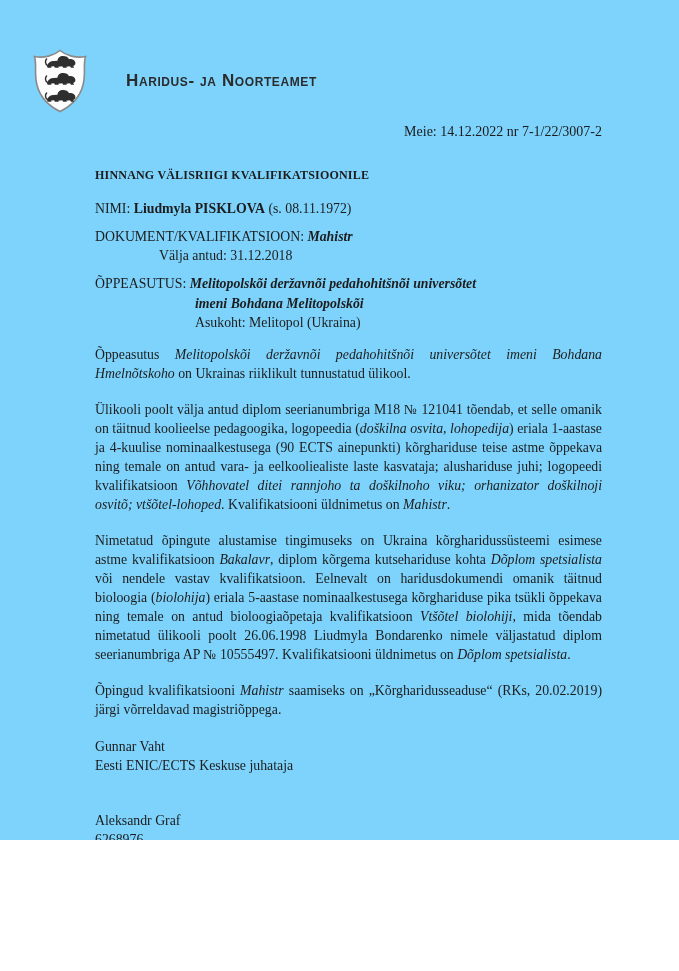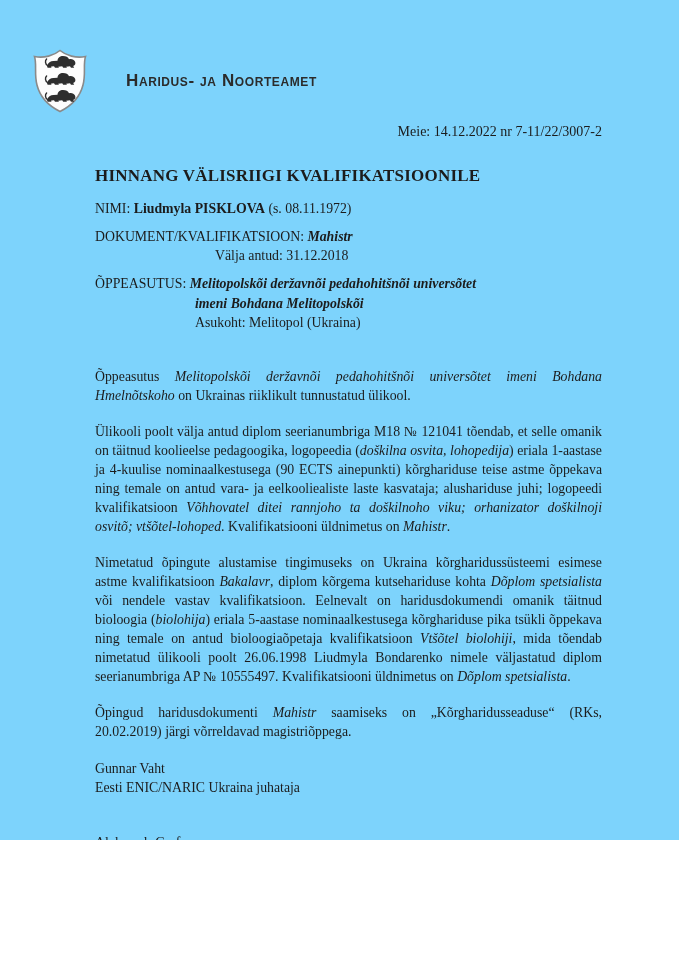--- a/index.html
+++ b/index.html
@@ -23,24 +23,24 @@
     font-weight: bold;
     font-size: 17px;
     letter-spacing: 0.6px;
     color: #2b2b2b;
     white-space: nowrap;
   }
   
   .ref-line { position: absolute; top: 124px; left: 95px; width: 507px; text-align: right; font-size: 14px; }
   
   .content { position: absolute; left: 95px; width: 507px; top: 166px; font-size: 13.8px; line-height: 19px; }
-  .title { font-weight: bold; font-size: 17px; letter-spacing: 0.2px; margin-bottom: 14px; }
+  .title { font-weight: bold; font-size: 12px; letter-spacing: 0.2px; margin-bottom: 14px; }
   .line { margin-bottom: 9px; }
   .kv { margin-bottom: 0; font-family: Liberation Serif, serif; }
-  .issued { margin-left: 120px; margin-bottom: 9px; }
+  .issued { margin-left: 64px; margin-bottom: 9px; }
   .inst { padding-left: 100px; text-indent: -100px; line-height: 19.5px; }
   .inst .inst-l2, .inst .inst-l3 { display: block; text-indent: 0; }
   b.name { font-weight: bold; }
   .bi { font-weight: bold; font-style: italic; }
   .para { text-align: justify; margin-top: 17px; }
   .para i { font-style: italic; }
   .para b { font-weight: bold; }
   
   .sig-digital { margin-top: 36px; font-style: italic; }
   .sig-block { margin-top: 18px; }
@@ -66,46 +66,46 @@
         </g>
       </defs>
       <path d="M30 2.5 C24 7.5 14 10.5 4.5 8.5 C7 16 4 26 7 37 C10.2 50 20 58.5 30 63.5 C40 58.5 49.8 50 53 37 C56 26 53 16 55.5 8.5 C46 10.5 36 7.5 30 2.5 Z" fill="#fdfdfd" stroke="#8a8a8a" stroke-width="1.6"></path>
       <use href="#lion" x="13" y="6"></use>
       <use href="#lion" x="13" y="23"></use>
       <use href="#lion" x="13" y="40"></use>
     </svg>
     <div class="org-name">Haridus- ja Noorteamet</div>
   </div>
 
-  <div class="ref-line">Meie: 14.12.2022 nr 7-11/22/3007-2</div>
+  <div class="ref-line">Meie: 14.12.2022 nr 7-1/22/3007-2</div>
 
   <div class="content">
 
     <div class="title">HINNANG VÄLISRIIGI KVALIFIKATSIOONILE</div>
 
     <div class="line"><span>NIMI: </span><b class="name">Liudmyla PISKLOVA</b><span> (s. 08.11.1972)</span></div>
 
     <div class="kv"><span>DOKUMENT/KVALIFIKATSIOON: </span><span class="bi">Mahistr</span></div>
     <div class="issued">Välja antud: 31.12.2018</div>
 
     <div class="inst"><span>ÕPPEASUTUS: </span><span class="bi">Melitopolskõi deržavnõi pedahohitšnõi universõtet</span><span class="inst-l2 bi">imeni Bohdana Melitopolskõi</span><span class="inst-l3">Asukoht: Melitopol (Ukraina)</span></div>
 
-    <p class="para" style="margin-top:34px"><span>Õppeasutus </span><i>Melitopolskõi deržavnõi pedahohitšnõi universõtet imeni Bohdana Hmelnõtskoho</i><span> on Ukrainas riiklikult tunnustatud ülikool.</span></p>
+    <p class="para" style="margin-top:12px"><span>Õppeasutus </span><i>Melitopolskõi deržavnõi pedahohitšnõi universõtet imeni Bohdana Hmelnõtskoho</i><span> on Ukrainas riiklikult tunnustatud ülikool.</span></p>
 
     <p class="para"><span>Ülikooli poolt välja antud diplom seerianumbriga M18 № 121041 tõendab, et selle omanik on täitnud koolieelse pedagoogika, logopeedia (</span><i>doškilna osvita, lohopedija</i><span>) eriala 1-aastase ja 4-kuulise nominaalkestusega (90 ECTS ainepunkti) kõrghariduse teise astme õppekava ning temale on antud vara- ja eelkooliealiste laste kasvataja; alushariduse juhi; logopeedi kvalifikatsioon </span><i>Võhhovatel ditei rannjoho ta doškilnoho viku; orhanizator doškilnoji osvitõ; vtšõtel-lohoped</i><span>. Kvalifikatsiooni üldnimetus on </span><i>Mahistr</i><span>.</span></p>
 
     <p class="para"><span>Nimetatud õpingute alustamise tingimuseks on Ukraina kõrgharidussüsteemi esimese astme kvalifikatsioon </span><i>Bakalavr</i><span>, diplom kõrgema kutsehariduse kohta </span><i>Dõplom spetsialista</i><span> või nendele vastav kvalifikatsioon. Eelnevalt on haridusdokumendi omanik täitnud bioloogia (</span><i>biolohija</i><span>) eriala 5-aastase nominaalkestusega kõrghariduse pika tsükli õppekava ning temale on antud bioloogiaõpetaja kvalifikatsioon </span><i>Vtšõtel biolohiji</i><span>, mida tõendab nimetatud ülikooli poolt 26.06.1998 Liudmyla Bondarenko nimele väljastatud diplom seerianumbriga AP № 10555497. Kvalifikatsiooni üldnimetus on </span><i>Dõplom spetsialista</i><span>.</span></p>
 
-    <p class="para"><span>Õpingud haridusdokumenti </span><i>Mahistr</i><span> saamiseks on „Kõrgharidusseaduse“ (RKs, 20.02.2019) järgi võrreldavad magistriõppega.</span></p>
+    <p class="para"><span>Õpingud kvalifikatsiooni </span><i>Mahistr</i><span> saamiseks on „Kõrgharidusseaduse“ (RKs, 20.02.2019) järgi võrreldavad magistriõppega.</span></p>
 
 
 
     <div class="sig-block">
       <div>Gunnar Vaht</div>
-      <div>Eesti ENIC/NARIC Ukraina juhataja</div>
+      <div>Eesti ENIC/ECTS Keskuse juhataja</div>
     </div>
 
     <div class="contact-block">
       <div>Aleksandr Graf</div>
       <div>6268976</div>
       <div>Aleksandr.Graf@harno.ee</div>
     </div>
 
   </div>
 

